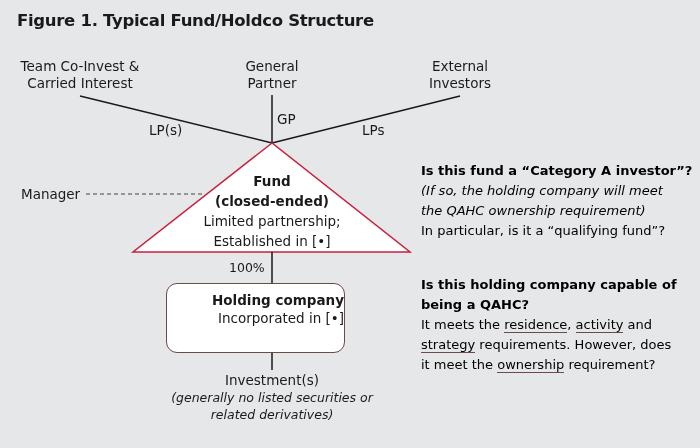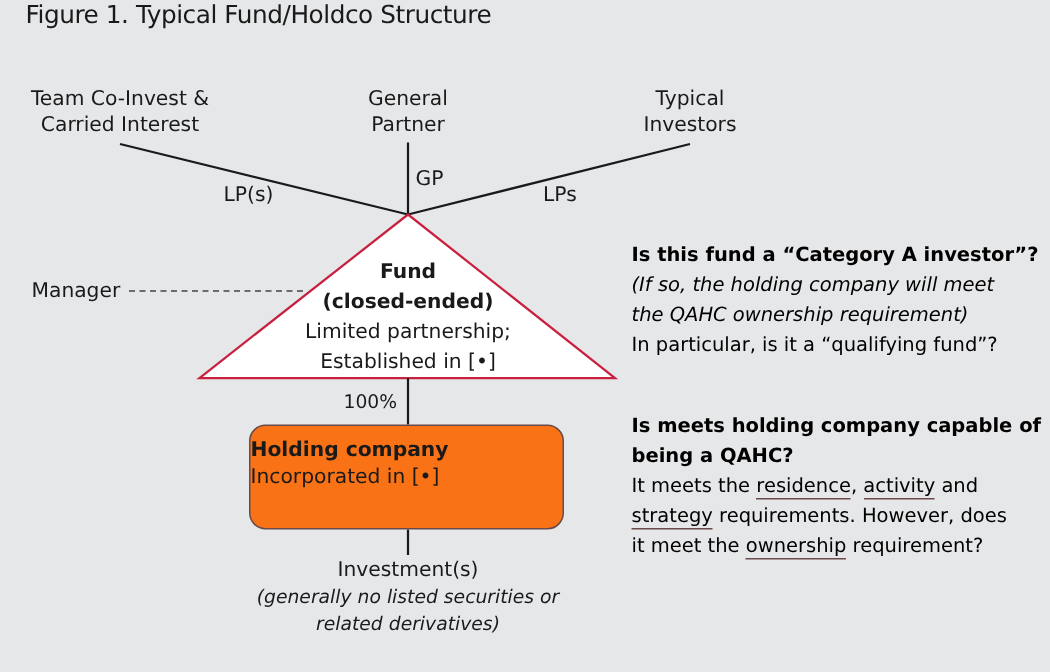--- a/index.html
+++ b/index.html
@@ -1,25 +1,25 @@
 <!DOCTYPE html>
 <html><head>
 <meta charset="utf-8">
 <style>
   html, body { margin:0; padding:0; }
   body { width:700px; height:448px; background:#e6e7e9; position:relative; overflow:hidden;
          font-family:"DejaVu Sans", sans-serif; color:#1a1a1a; }
   .abs { position:absolute; }
-  .title { left:17px; top:0; font-size:16.5px; font-weight:normal; letter-spacing:-0.3px; white-space:nowrap; }
+  .title { left:17px; top:11px; font-size:16.5px; font-weight:bold; letter-spacing:-0.3px; white-space:nowrap; }
   .lbl { font-size:13.5px; text-align:center; line-height:17px; white-space:nowrap; }
   svg.diag { position:absolute; left:0; top:0; }
   .fundtext { left:172px; top:171px; width:200px; text-align:center; font-size:13.5px; line-height:20px; }
   .fundtext b { font-weight:bold; }
-  .hold { left:166px; top:283px; width:210px; height:70px; background:#f97316; border:1.5px solid #6b4a4a; border-radius:11px;
-          box-sizing:border-box; text-align:left; font-size:13.5px; line-height:18px; padding-top:7px; }
+  .hold { left:166px; top:283px; width:179px; height:70px; background:#ffffff; border:1.5px solid #6b4a4a; border-radius:11px;
+          box-sizing:border-box; text-align:right; font-size:13.5px; line-height:18px; padding-top:7px; }
   .invest { left:150px; top:372px; width:244px; text-align:center; font-size:13.5px; line-height:17px; }
   .invest i { font-size:12.5px; }
   .q { left:421px; width:275px; font-size:13px; line-height:20px; color:#000000; }
   .q .h { font-weight:bold; }
   .q .it { font-style:italic; }
   .q u { text-decoration:none; border-bottom:1px solid #6b4a4a; }
 </style>
 </head>
 <body>
 
@@ -37,21 +37,21 @@
 
 <div class="abs lbl" style="left:10px;top:58px;width:140px;">
   <div>Team Co-Invest &amp;</div>
   <div>Carried Interest</div>
 </div>
 <div class="abs lbl" style="left:222px;top:58px;width:100px;">
   <div>General</div>
   <div>Partner</div>
 </div>
 <div class="abs lbl" style="left:410px;top:58px;width:100px;">
-  <div>Typical</div>
+  <div>External</div>
   <div>Investors</div>
 </div>
 
 <div class="abs lbl" style="left:137px;top:122px;margin-left:12px;">LP(s)</div>
 <div class="abs lbl" style="left:277px;top:111px;">GP</div>
 <div class="abs lbl" style="left:362px;top:122px;">LPs</div>
 
 <div class="abs lbl" style="left:21px;top:186px;">Manager</div>
 
 <div class="abs fundtext">
@@ -75,18 +75,18 @@
 </div>
 
 <div class="abs q" style="top:161px;">
   <div class="h">Is this fund a “Category A investor”?</div>
   <div class="it">(If so, the holding company will meet</div>
   <div class="it">the QAHC ownership requirement)</div>
   <div>In particular, is it a “qualifying fund”?</div>
 </div>
 
 <div class="abs q" style="top:275px;">
-  <div class="h">Is meets holding company capable of</div>
+  <div class="h">Is this holding company capable of</div>
   <div class="h">being a QAHC?</div>
   <div><span>It meets the </span><u>residence</u><span>, </span><u>activity</u><span> and</span></div>
   <div><u>strategy</u><span> requirements. However, does</span></div>
   <div><span>it meet the </span><u>ownership</u><span> requirement?</span></div>
 </div>
 
 </body></html>

